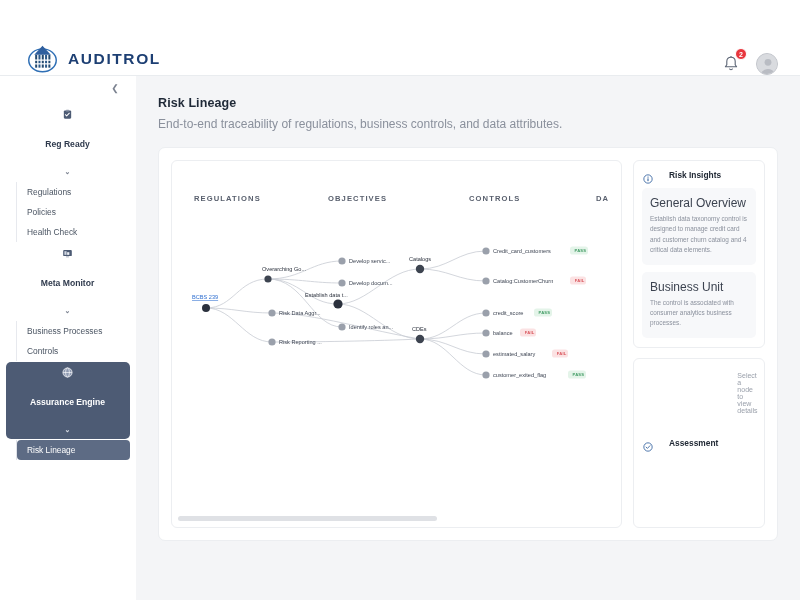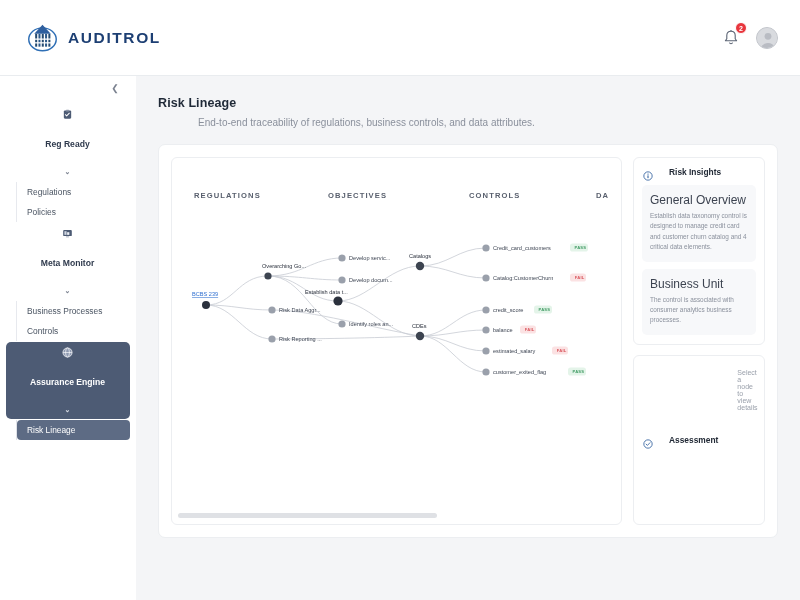--- a/index.html
+++ b/index.html
@@ -10,21 +10,21 @@
     color: #1f2937;
     -webkit-font-smoothing: antialiased;
   }
 
   
   .topbar {
     height: 76px;
     background: #ffffff;
     border-bottom: 1px solid #e9ecef;
     display: flex;
-    align-items: center;
+    align-items: flex-end;
     justify-content: space-between;
     padding: 0 22px 0 26px;
   }
   .brand { display: flex; align-items: center; gap: 9px; }
   .brand-logo { width: 33px; height: 33px; flex: none; }
   .brand-name {
     font-size: 15.5px;
     font-weight: 700;
     letter-spacing: 1.6px;
     color: #1d3f73;
@@ -100,21 +100,21 @@
   }
 
   
   .main {
     flex: 1;
     background: #f4f5f7;
     padding: 20px 22px 0 22px;
     overflow: hidden;
   }
   .page-title { font-size: 12.5px; font-weight: 700; color: #1f2937; letter-spacing: .1px; }
-  .page-sub { font-size: 10px; color: #8a909c; margin-top: 7px; margin-left: 40px; }
+  .page-sub { font-size: 12px; color: #8a909c; margin-top: 7px; }
 
   .panel {
     margin-top: 16px;
     background: #ffffff;
     border: 1px solid #eceef1;
     border-radius: 7px;
     height: 394px;
     padding: 12px;
     display: flex;
     gap: 11px;
@@ -224,20 +224,21 @@
             <rect x="4.2" y="0.7" width="3.6" height="2" rx=".7" fill="#8b94a6"></rect>
             <path d="M3.7 6.2l1.4 1.4 2.9-3" fill="none" stroke="#fff" stroke-width="1.1" stroke-linecap="round" stroke-linejoin="round"></path>
           </svg>
         </span>
         <span class="glabel">Reg Ready</span>
         <span class="chev">⌄</span>
       </div>
       <div class="nav-children">
         <div class="nav-item">Regulations</div>
         <div class="nav-item">Policies</div>
+        <div class="nav-item">Health Check</div>
       </div>
 
       <div class="nav-group-head">
         <span class="gicon">
           <svg viewBox="0 0 12 12" width="11" height="11">
             <rect x="1.3" y="2.2" width="9.4" height="6.6" rx="1" fill="#4d5b74"></rect>
             <rect x="2.6" y="3.5" width="2.4" height="4" fill="#cfd5e0"></rect>
             <rect x="5.6" y="4.6" width="2.4" height="2.9" fill="#eef1f6"></rect>
             <rect x="4.3" y="9.2" width="3.4" height="1" rx=".4" fill="#8b94a6"></rect>
           </svg>

